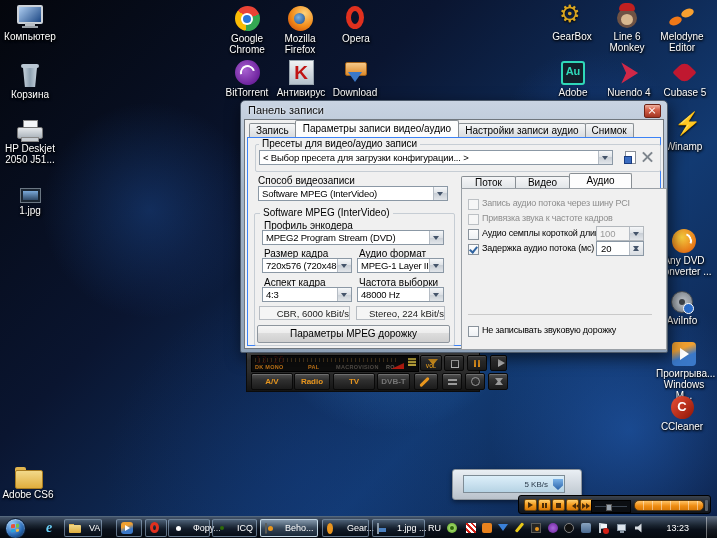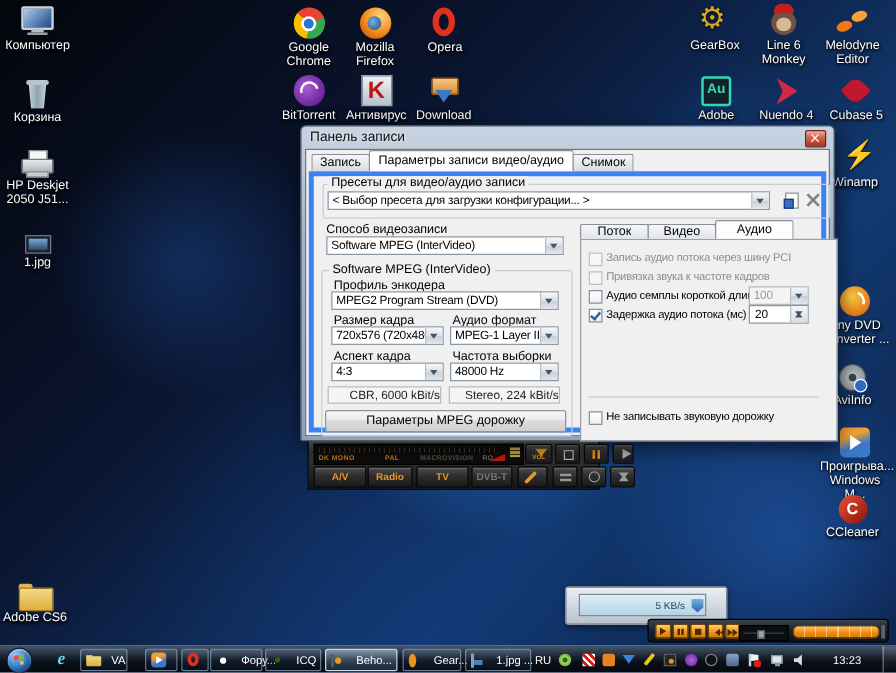--- a/index.html
+++ b/index.html
@@ -28,21 +28,21 @@
     padding:3px 0 0 7px;box-sizing:border-box;text-shadow:0 0 3px rgba(255,255,255,0.85)}
   .win-close{position:absolute;right:6px;top:3px;width:15px;height:12px;cursor:pointer;
     background:linear-gradient(#f0b2a0,#d4624b 40%,#a33522);border:1px solid #6e2417;border-radius:2px}
   .xbar{position:absolute;left:3px;top:5px;width:8px;height:1.4px;background:#fff}
   .xbar.a{transform:rotate(45deg)}.xbar.b{transform:rotate(-45deg)}
   .client{position:absolute;left:3px;top:18px;right:3px;bottom:3px;background:#f0f0f0;border:1px solid #70777e}
   .tabs{position:absolute;left:4px;top:1px;display:flex;align-items:flex-end;height:16px;z-index:3}
   .tab{background:linear-gradient(#f5f6f7,#e7e9eb 50%,#d9dcdf);border:1px solid #898f94;border-bottom:none;
     padding:0 6px;font-size:10px;height:13px;line-height:13px;margin-right:-1px;border-radius:2px 2px 0 0;color:#000}
   .tab.active{background:#fdfdfd;height:16px;line-height:16px;position:relative;z-index:4;padding:0 7px}
-  .page{position:absolute;left:2px;right:2px;top:17px;bottom:2px;border:4px solid #3b82f6;background:#f0f0f0;z-index:1}
+  .page{position:absolute;left:2px;right:2px;top:17px;bottom:2px;border:1px solid #3b82f6;background:#f0f0f0;z-index:1}
   .grp{position:absolute;border:1px solid #c6cdd4;border-radius:2px}
   .grplbl{position:absolute;font-size:10px;background:#f0f0f0;padding:0 3px;color:#000;z-index:2}
   .flbl{position:absolute;font-size:10px;color:#000}
   .cmb{position:absolute;height:15px;background:#fff;border:1px solid #8b98a5;font-size:9.5px;line-height:13px;
     padding-left:3px;color:#000;box-sizing:border-box;white-space:nowrap;overflow:hidden;letter-spacing:-0.2px}
   .cmb .ar{position:absolute;right:0;top:0;bottom:0;width:13px;
     background:linear-gradient(#f5f7f9,#dde1e6 50%,#c9cfd6 50%,#e2e6ea);border-left:1px solid #b5bcc4}
   .cmb .ar::after{content:"";position:absolute;left:3px;top:5px;border:3px solid transparent;border-top:4px solid #44546a}
   .cmb.dis{background:#f4f4f4;color:#9a9a9a;border-color:#b3b8bd}
   .spn{position:absolute;height:15px;background:#fff;border:1px solid #8b98a5;font-size:9.5px;line-height:13px;
@@ -404,20 +404,21 @@
     <span>Панель записи</span>
   </div>
   <div class="win-close">
     <div class="xbar a"></div>
     <div class="xbar b"></div>
   </div>
   <div class="client">
     <div class="tabs">
       <div class="tab">Запись</div>
       <div class="tab active">Параметры записи видео/аудио</div>
+      <div class="tab">Настройки записи аудио</div>
       <div class="tab">Снимок</div>
     </div>
     <div class="page">
 
       <div class="grplbl" style="left:11px;top:0px">Пресеты для видео/аудио записи</div>
       <div class="grp" style="left:7px;top:6px;width:404px;height:26px"></div>
       <div class="cmb" style="left:11px;top:12px;width:354px">
         <span>&lt; Выбор пресета для загрузки конфигурации... &gt;</span>
         <span class="ar"></span>
       </div>

